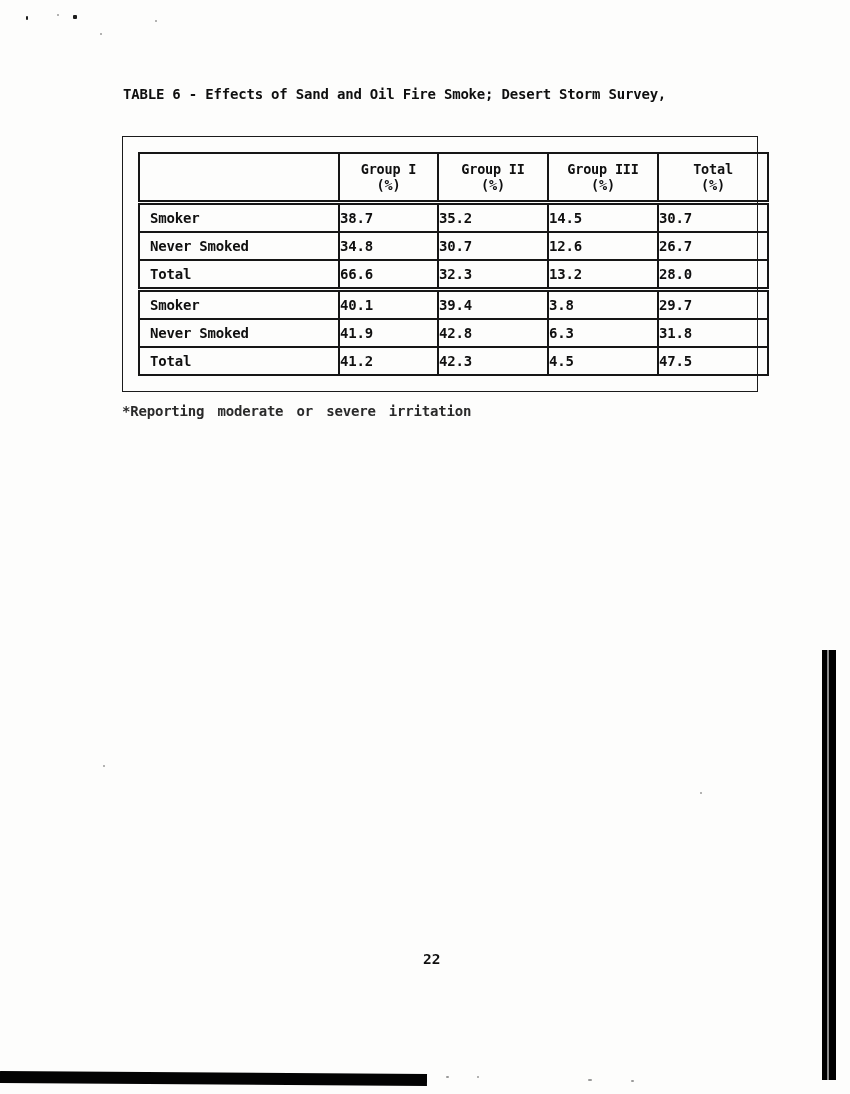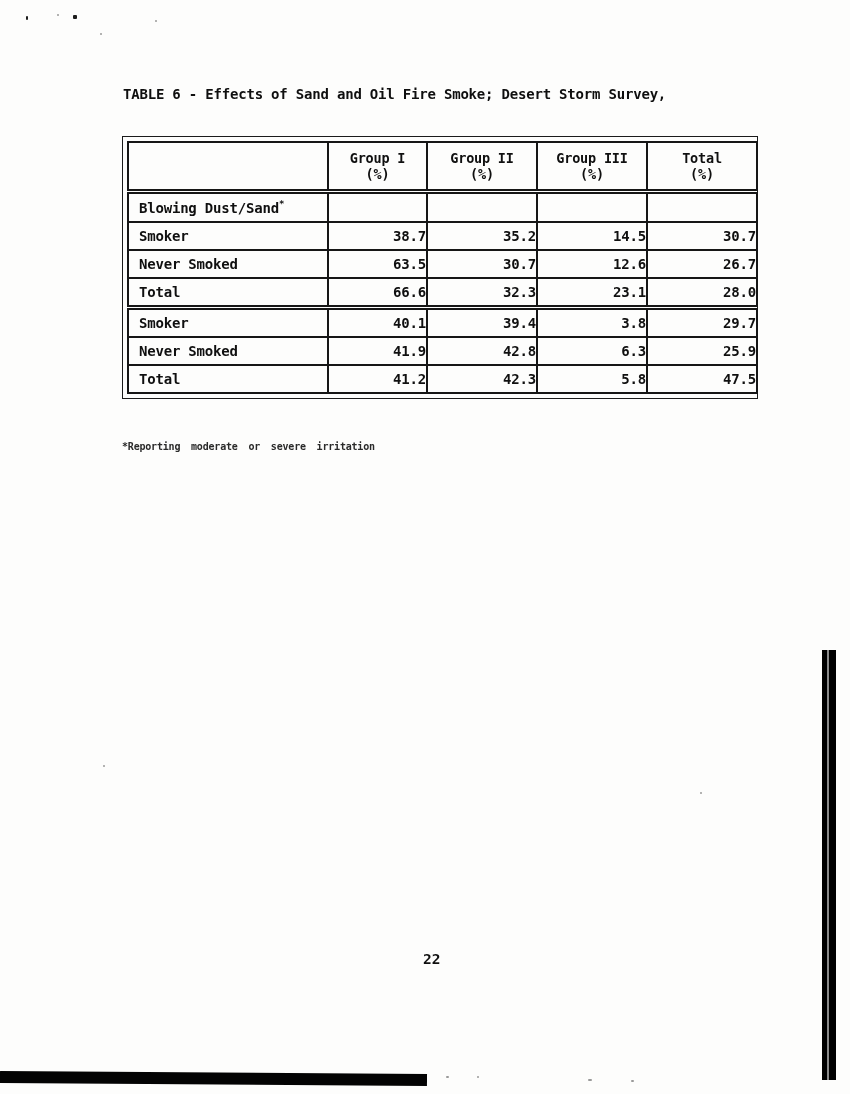--- a/index.html
+++ b/index.html
@@ -23,21 +23,21 @@
     white-space: nowrap;
     color: #0f0f0f;
     text-align: right;
   }
 
   .tbl-wrap {
     position: absolute;
     left: 122px; top: 136px;
     width: 636px;
     border: 1.5px solid #1b1b1b;
-    padding: 4px;
+    padding: 15px;
     box-sizing: border-box;
     background: #fdfdfc;
   }
   table.data {
     width: 100%;
     border-collapse: collapse;
     table-layout: fixed;
     border: 2px solid #161616;
   }
   col.c-label { width: 200px; }
@@ -60,36 +60,36 @@
     text-align: center;
     vertical-align: middle;
     line-height: 16px;
     border-bottom: 5px double #161616;
     font-size: 13.5px;
   }
   tbody td {
     height: 26px;
     border-top: 2px solid #161616;
     border-bottom: 2px solid #161616;
-    text-align: right;
+    text-align: left;
     vertical-align: middle;
   }
   tbody td.lbl {
     text-align: left;
     padding-left: 10px;
     white-space: nowrap;
   }
   tbody tr.section td { height: 27px; }
   tbody tr.row-end td { border-bottom: 5px double #161616; }
   sup.fn-mark { font-size: 9px; vertical-align: super; line-height: 0; }
 
   .footnote {
     position: absolute;
-    left: 122px; top: 441px;
-    font-size: 10px;
+    left: 122px; top: 403px;
+    font-size: 14px;
     font-weight: bold;
     letter-spacing: -0.2px;
     word-spacing: 5px;
     color: #2a2a2a;
     white-space: nowrap;
   }
 
   .page-number {
     position: absolute;
     left: 423px; top: 951px;
@@ -147,67 +147,60 @@
           <div>Group III</div>
           <div>(%)</div>
         </th>
         <th>
           <div>Total</div>
           <div>(%)</div>
         </th>
       </tr>
     </thead>
     <tbody>
-      <tr class="section">
-        <td class="lbl"><span>Blowing Dust/Sand</span><sup class="fn-mark">*</sup></td>
-        <td></td>
-        <td></td>
-        <td></td>
-        <td></td>
-      </tr>
       <tr>
         <td class="lbl"><span>Smoker</span></td>
         <td>38.7</td>
         <td>35.2</td>
         <td>14.5</td>
         <td>30.7</td>
       </tr>
       <tr>
         <td class="lbl"><span>Never Smoked</span></td>
-        <td>63.5</td>
+        <td>34.8</td>
         <td>30.7</td>
         <td>12.6</td>
         <td>26.7</td>
       </tr>
       <tr class="row-end">
         <td class="lbl"><span>Total</span></td>
         <td>66.6</td>
         <td>32.3</td>
-        <td>23.1</td>
+        <td>13.2</td>
         <td>28.0</td>
       </tr>
       <tr>
         <td class="lbl"><span>Smoker</span></td>
         <td>40.1</td>
         <td>39.4</td>
         <td>3.8</td>
         <td>29.7</td>
       </tr>
       <tr>
         <td class="lbl"><span>Never Smoked</span></td>
         <td>41.9</td>
         <td>42.8</td>
         <td>6.3</td>
-        <td>25.9</td>
+        <td>31.8</td>
       </tr>
       <tr>
         <td class="lbl"><span>Total</span></td>
         <td>41.2</td>
         <td>42.3</td>
-        <td>5.8</td>
+        <td>4.5</td>
         <td>47.5</td>
       </tr>
     </tbody>
   </table>
 </div>
 
 <div class="footnote">*Reporting moderate or severe irritation</div>
 
 <div class="page-number">22</div>
 

